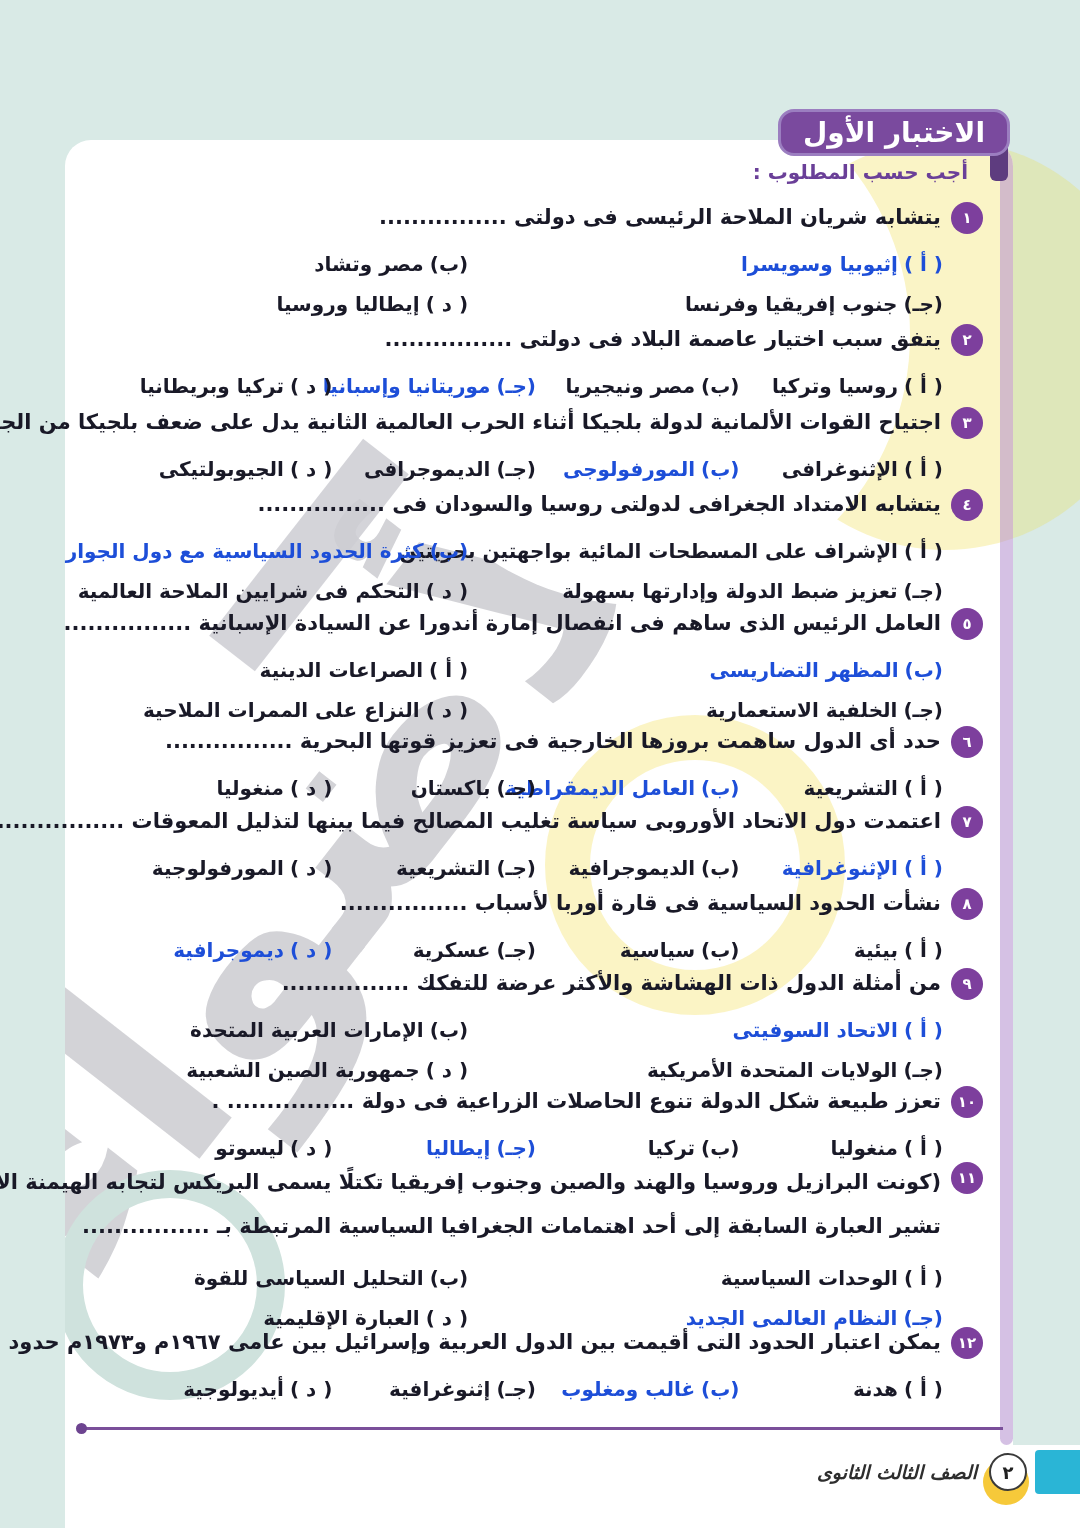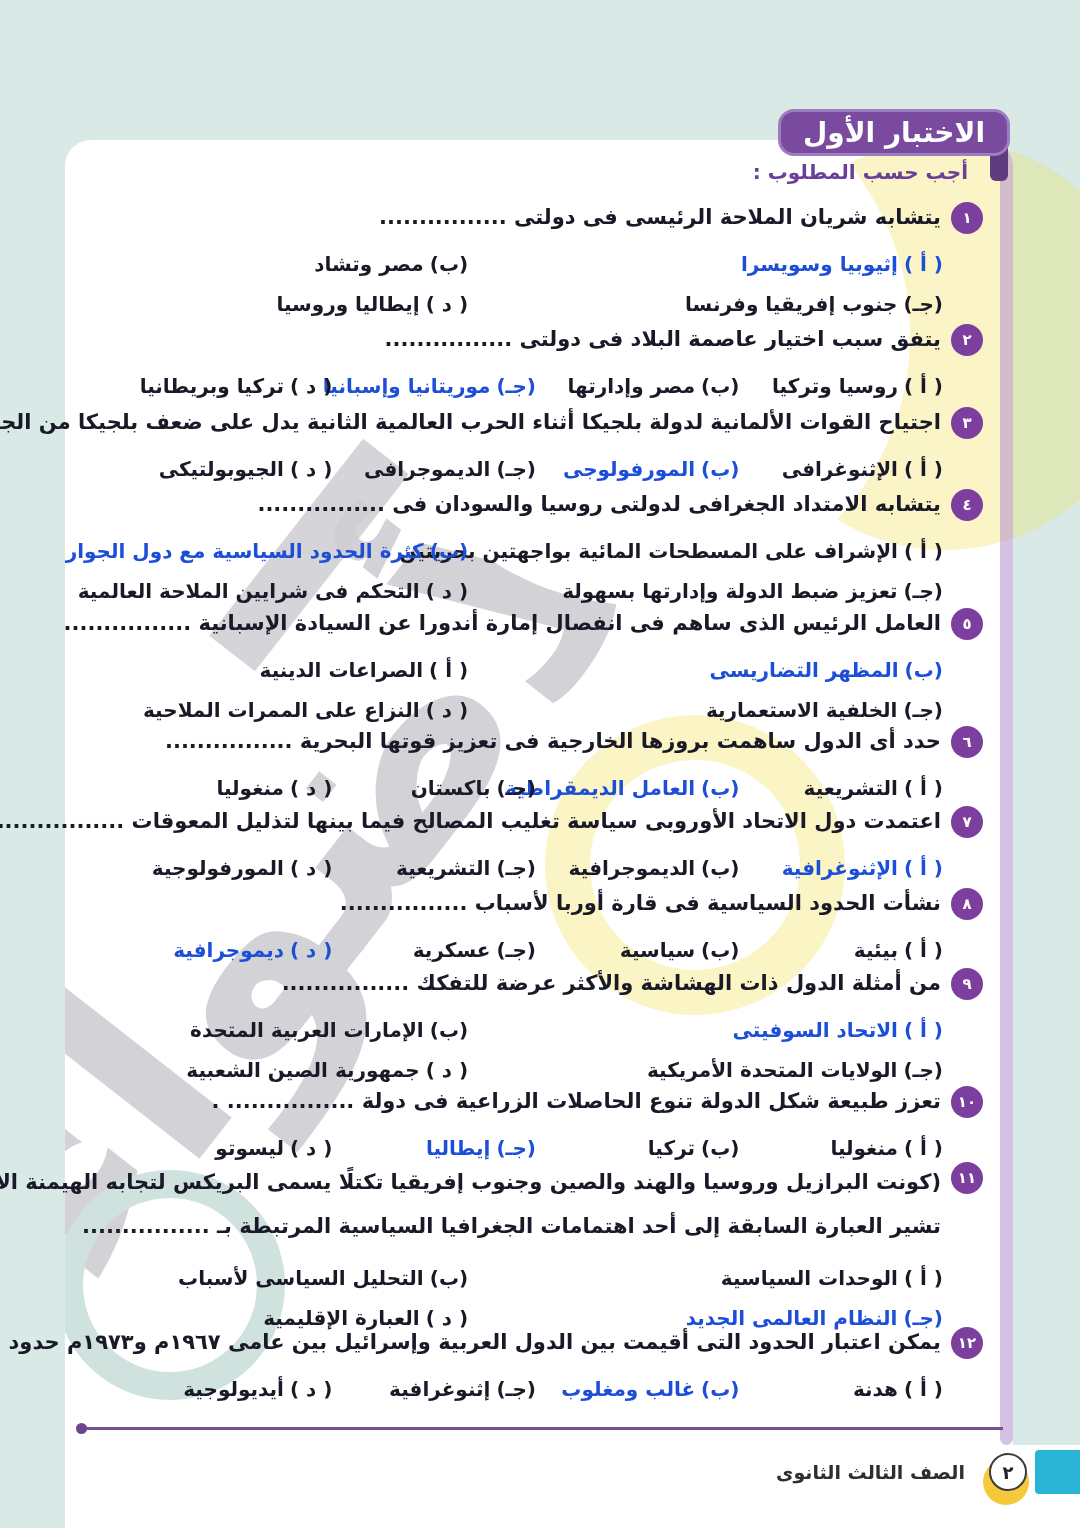--- a/index.html
+++ b/index.html
@@ -46,21 +46,21 @@
   .opt .lbl{margin-left:6px;}
   
   #footer-line{position:absolute;left:82px;top:1427px;width:921px;height:3px;background:#7a4f9a;z-index:6;}
   #footer-dot{position:absolute;left:76px;top:1423px;width:11px;height:11px;border-radius:50%;background:#6d4490;z-index:6;}
   #white-br{position:absolute;left:1001px;top:1445px;width:79px;height:83px;background:#ffffff;z-index:2;}
   #teal-bar{position:absolute;left:1035px;top:1450px;width:45px;height:44px;background:#2ab5d6;z-index:5;border-radius:4px 0 0 4px;}
   #crescent{position:absolute;left:983px;top:1459px;width:46px;height:46px;border-radius:50%;background:#f6c93a;z-index:6;}
   #page-circle{position:absolute;left:989px;top:1453px;width:38px;height:38px;border-radius:50%;background:#fff;
         border:2px solid #3a3a3a;z-index:7;display:flex;align-items:center;justify-content:center;
         font-size:18px;font-weight:bold;color:#222;box-sizing:border-box;}
-  #grade{position:absolute;right:115px;top:1461px;font-size:19px;font-weight:bold;color:#2e2e2e;z-index:6;direction:rtl;}
+  #grade{position:absolute;right:103px;top:1461px;font-size:19px;font-weight:bold;color:#2e2e2e;z-index:6;direction:rtl;font-style:italic;}
 </style>
 </head>
 <body>
 
 <div id="page">
 
   <div id="blob-outside"></div>
 
   <div id="card">
     <div class="dec wm-text">الأضواء</div>
@@ -96,21 +96,21 @@
       </div>
       <div class="q" style="top: 322px;">
         <div class="q-head">
           <span class="q-num">٢</span>
           <span class="q-lines">
             <span class="ln">يتفق سبب اختيار عاصمة البلاد فى دولتى ................</span>
           </span>
         </div>
         <div class="opts row4">
           <div class="opt"><span class="lbl">( أ )</span><span>روسيا وتركيا</span></div>
-          <div class="opt"><span class="lbl">(ب)</span><span>مصر وإدارتها</span></div>
+          <div class="opt"><span class="lbl">(ب)</span><span>مصر ونيجيريا</span></div>
           <div class="opt red"><span class="lbl">(جـ)</span><span>موريتانيا وإسبانيا</span></div>
           <div class="opt"><span class="lbl">( د )</span><span>تركيا وبريطانيا</span></div>
         </div>
       </div>
       <div class="q" style="top: 405px;">
         <div class="q-head">
           <span class="q-num">٣</span>
           <span class="q-lines">
             <span class="ln">اجتياح القوات الألمانية لدولة بلجيكا أثناء الحرب العالمية الثانية يدل على ضعف بلجيكا من الجانب ................</span>
           </span>
@@ -223,21 +223,21 @@
       <div class="q" style="top: 1160px;">
         <div class="q-head">
           <span class="q-num">١١</span>
           <span class="q-lines" style="line-height: 44px;">
             <span class="ln">(كونت البرازيل وروسيا والهند والصين وجنوب إفريقيا تكتلًا يسمى البريكس لتجابه الهيمنة الأمريكية العالمية)</span>
             <span class="ln">تشير العبارة السابقة إلى أحد اهتمامات الجغرافيا السياسية المرتبطة بـ ................</span>
           </span>
         </div>
         <div class="opts grid2">
           <div class="opt"><span class="lbl">( أ )</span><span>الوحدات السياسية</span></div>
-          <div class="opt"><span class="lbl">(ب)</span><span>التحليل السياسى لأسباب</span></div>
+          <div class="opt"><span class="lbl">(ب)</span><span>التحليل السياسى للقوة</span></div>
           <div class="opt red"><span class="lbl">(جـ)</span><span>النظام العالمى الجديد</span></div>
           <div class="opt"><span class="lbl">( د )</span><span>العبارة الإقليمية</span></div>
         </div>
       </div>
       <div class="q" style="top: 1325px;">
         <div class="q-head">
           <span class="q-num">١٢</span>
           <span class="q-lines">
             <span class="ln">يمكن اعتبار الحدود التى أقيمت بين الدول العربية وإسرائيل بين عامى ١٩٦٧م و١٩٧٣م حدود ................</span>
           </span>

